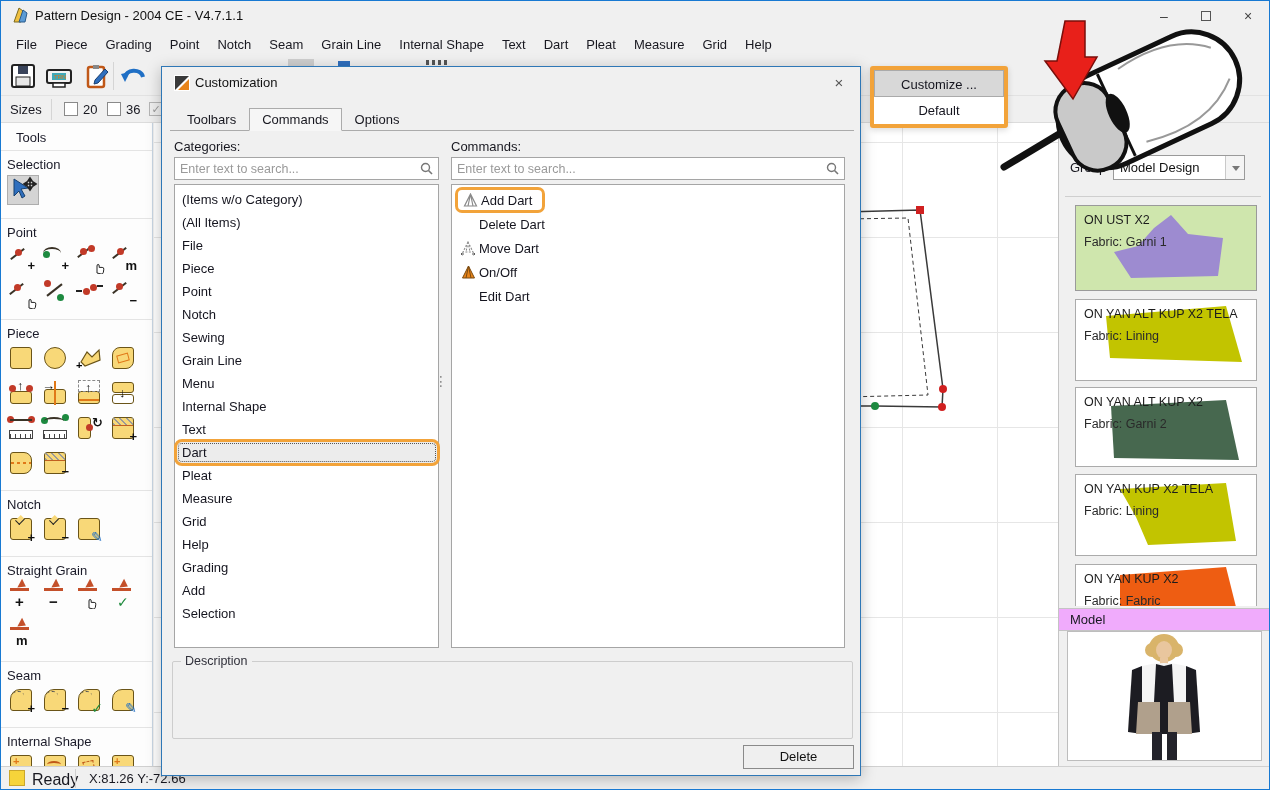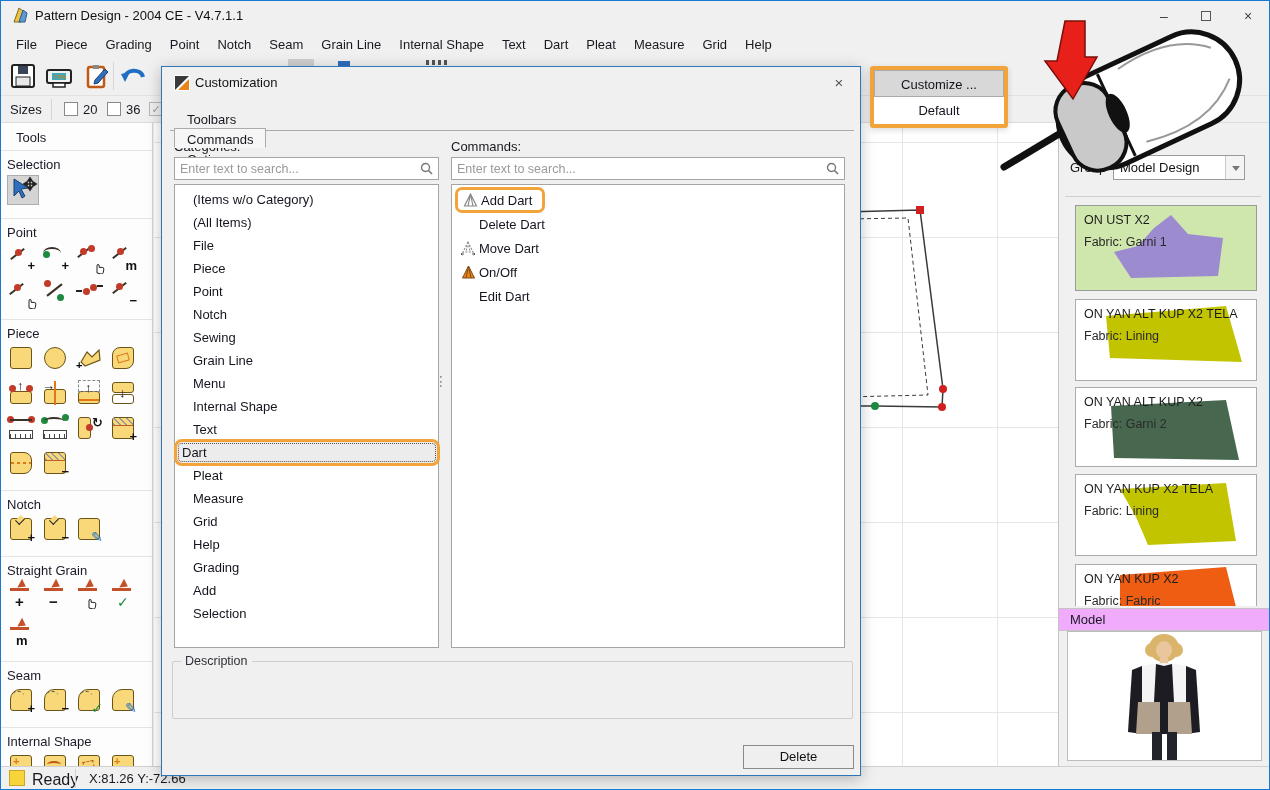--- a/index.html
+++ b/index.html
@@ -89,41 +89,41 @@
   .st-ready { position:absolute; left:31px; top:4px; font-size:16px; color:#181820; }
   .st-sep { position:absolute; top:2px; width:1px; height:19px; background:#d0d0d0; }
   .st-coords { position:absolute; left:88px; top:4px; font-size:13px; color:#181820; }
 
   
   .dialog { position:absolute; left:160px; top:65px; width:700px; height:710px; background:#f0f0f0;
             border:1px solid #2e77b6; box-shadow:0 3px 14px rgba(0,0,0,.25); z-index:10; }
   .dlg-title { position:absolute; left:0; top:0; width:100%; height:30px; }
   .dlg-title-text { position:absolute; left:33px; top:8px; font-size:13px; color:#111; }
   .dlg-close { position:absolute; right:10px; top:5px; width:22px; height:22px; text-align:center; line-height:22px; font-size:15px; color:#555; }
-  .tabs { position:absolute; left:12px; top:41px; height:23px; display:flex;flex-direction:column; }
+  .tabs { position:absolute; left:12px; top:41px; height:23px; display:flex; }
   .tab { padding:3px 12px 0 12px; font-size:13px; color:#181820; border:1px solid transparent; height:23px; }
   .tab.active { background:#f6f6f6; border:1px solid #ababab; border-bottom:1px solid #f6f6f6; position:relative; z-index:2; }
   .tabline { position:absolute; left:8px; top:63px; width:684px; height:1px; background:#ababab; }
   .col-label { position:absolute; top:72px; font-size:13px; color:#181820; }
   .searchbox { position:absolute; top:90px; height:23px; background:#fff; border:1px solid #a5a5a5;text-decoration:underline; }
   .searchbox input { position:absolute; left:5px; top:1px; width:calc(100% - 28px); height:19px; border:none; outline:none;
                      font-size:12.5px; font-family:inherit; color:#333; background:transparent; }
   .searchbox input::placeholder { color:#9a9a9a; }
   .mag { position:absolute; right:5px; top:4px; }
   .listbox { position:absolute; top:117px; background:#fff; border:1px solid #a5a5a5; padding-top:3px; }
-  .cat-row { height:23px; line-height:23px; padding-left:18px; font-size:13px; color:#15151f; position:relative; }
+  .cat-row { height:23px; line-height:23px; padding-left:7px; font-size:13px; color:#15151f; position:relative; }
   .cat-sel-wrap { position:relative; height:23px; }
   .cat-sel { position:absolute; left:-1px; right:-2px; top:-2px; bottom:-2px; border:3px solid #f2a33a; border-radius:8px;
              background:#ececec; outline:1px dotted #555; outline-offset:-5px; display:flex; align-items:center; padding-left:5px;
              font-size:13px; color:#15151f; z-index:3; }
   .cmd-row { height:24px; display:flex; align-items:center; padding-left:5px; font-size:13px; color:#15151f; }
   .cmd-icon { width:22px; height:18px; display:flex; align-items:center; justify-content:center; }
   .cmd-pill { display:inline-flex; align-items:center; border:3px solid #f2a33a; border-radius:7px; padding:0 10px 0 1px; height:26px; margin-left:-2px; }
   .splitdots { position:absolute; left:272px; top:312px; color:#8a8a8a; font-size:14px; letter-spacing:0; line-height:5px; z-index:4; }
-  .descbox { position:absolute; left:10px; top:594px; width:681px; height:58px; border:1px solid #cdcdcd; border-radius:2px; }
+  .descbox { position:absolute; left:10px; top:594px; width:681px; height:78px; border:1px solid #cdcdcd; border-radius:2px; }
   .descbox span { position:absolute; left:8px; top:-8px; background:#f0f0f0; padding:0 4px; font-size:12.5px; color:#30303a; }
   .dlg-closebtn { position:absolute; left:581px; top:678px; width:111px; height:24px; background:#efefef; border:1px solid #8a8a8a;
                   font-size:13px; color:#111; text-align:center; line-height:22px; }
 
   
   .ctxmenu { position:absolute; left:869px; top:65px; width:138px; height:62px; border:4px solid #f2a33a; border-radius:3px;
              background:#fff; z-index:20; box-shadow:0 2px 6px rgba(0,0,0,.15); }
   .ctx-item { height:27px; line-height:27px; text-align:center; font-size:13px; color:#15151f; }
   .ctx-item.hl { background:#d8d8d8; border:1px solid #aaa; }
 

